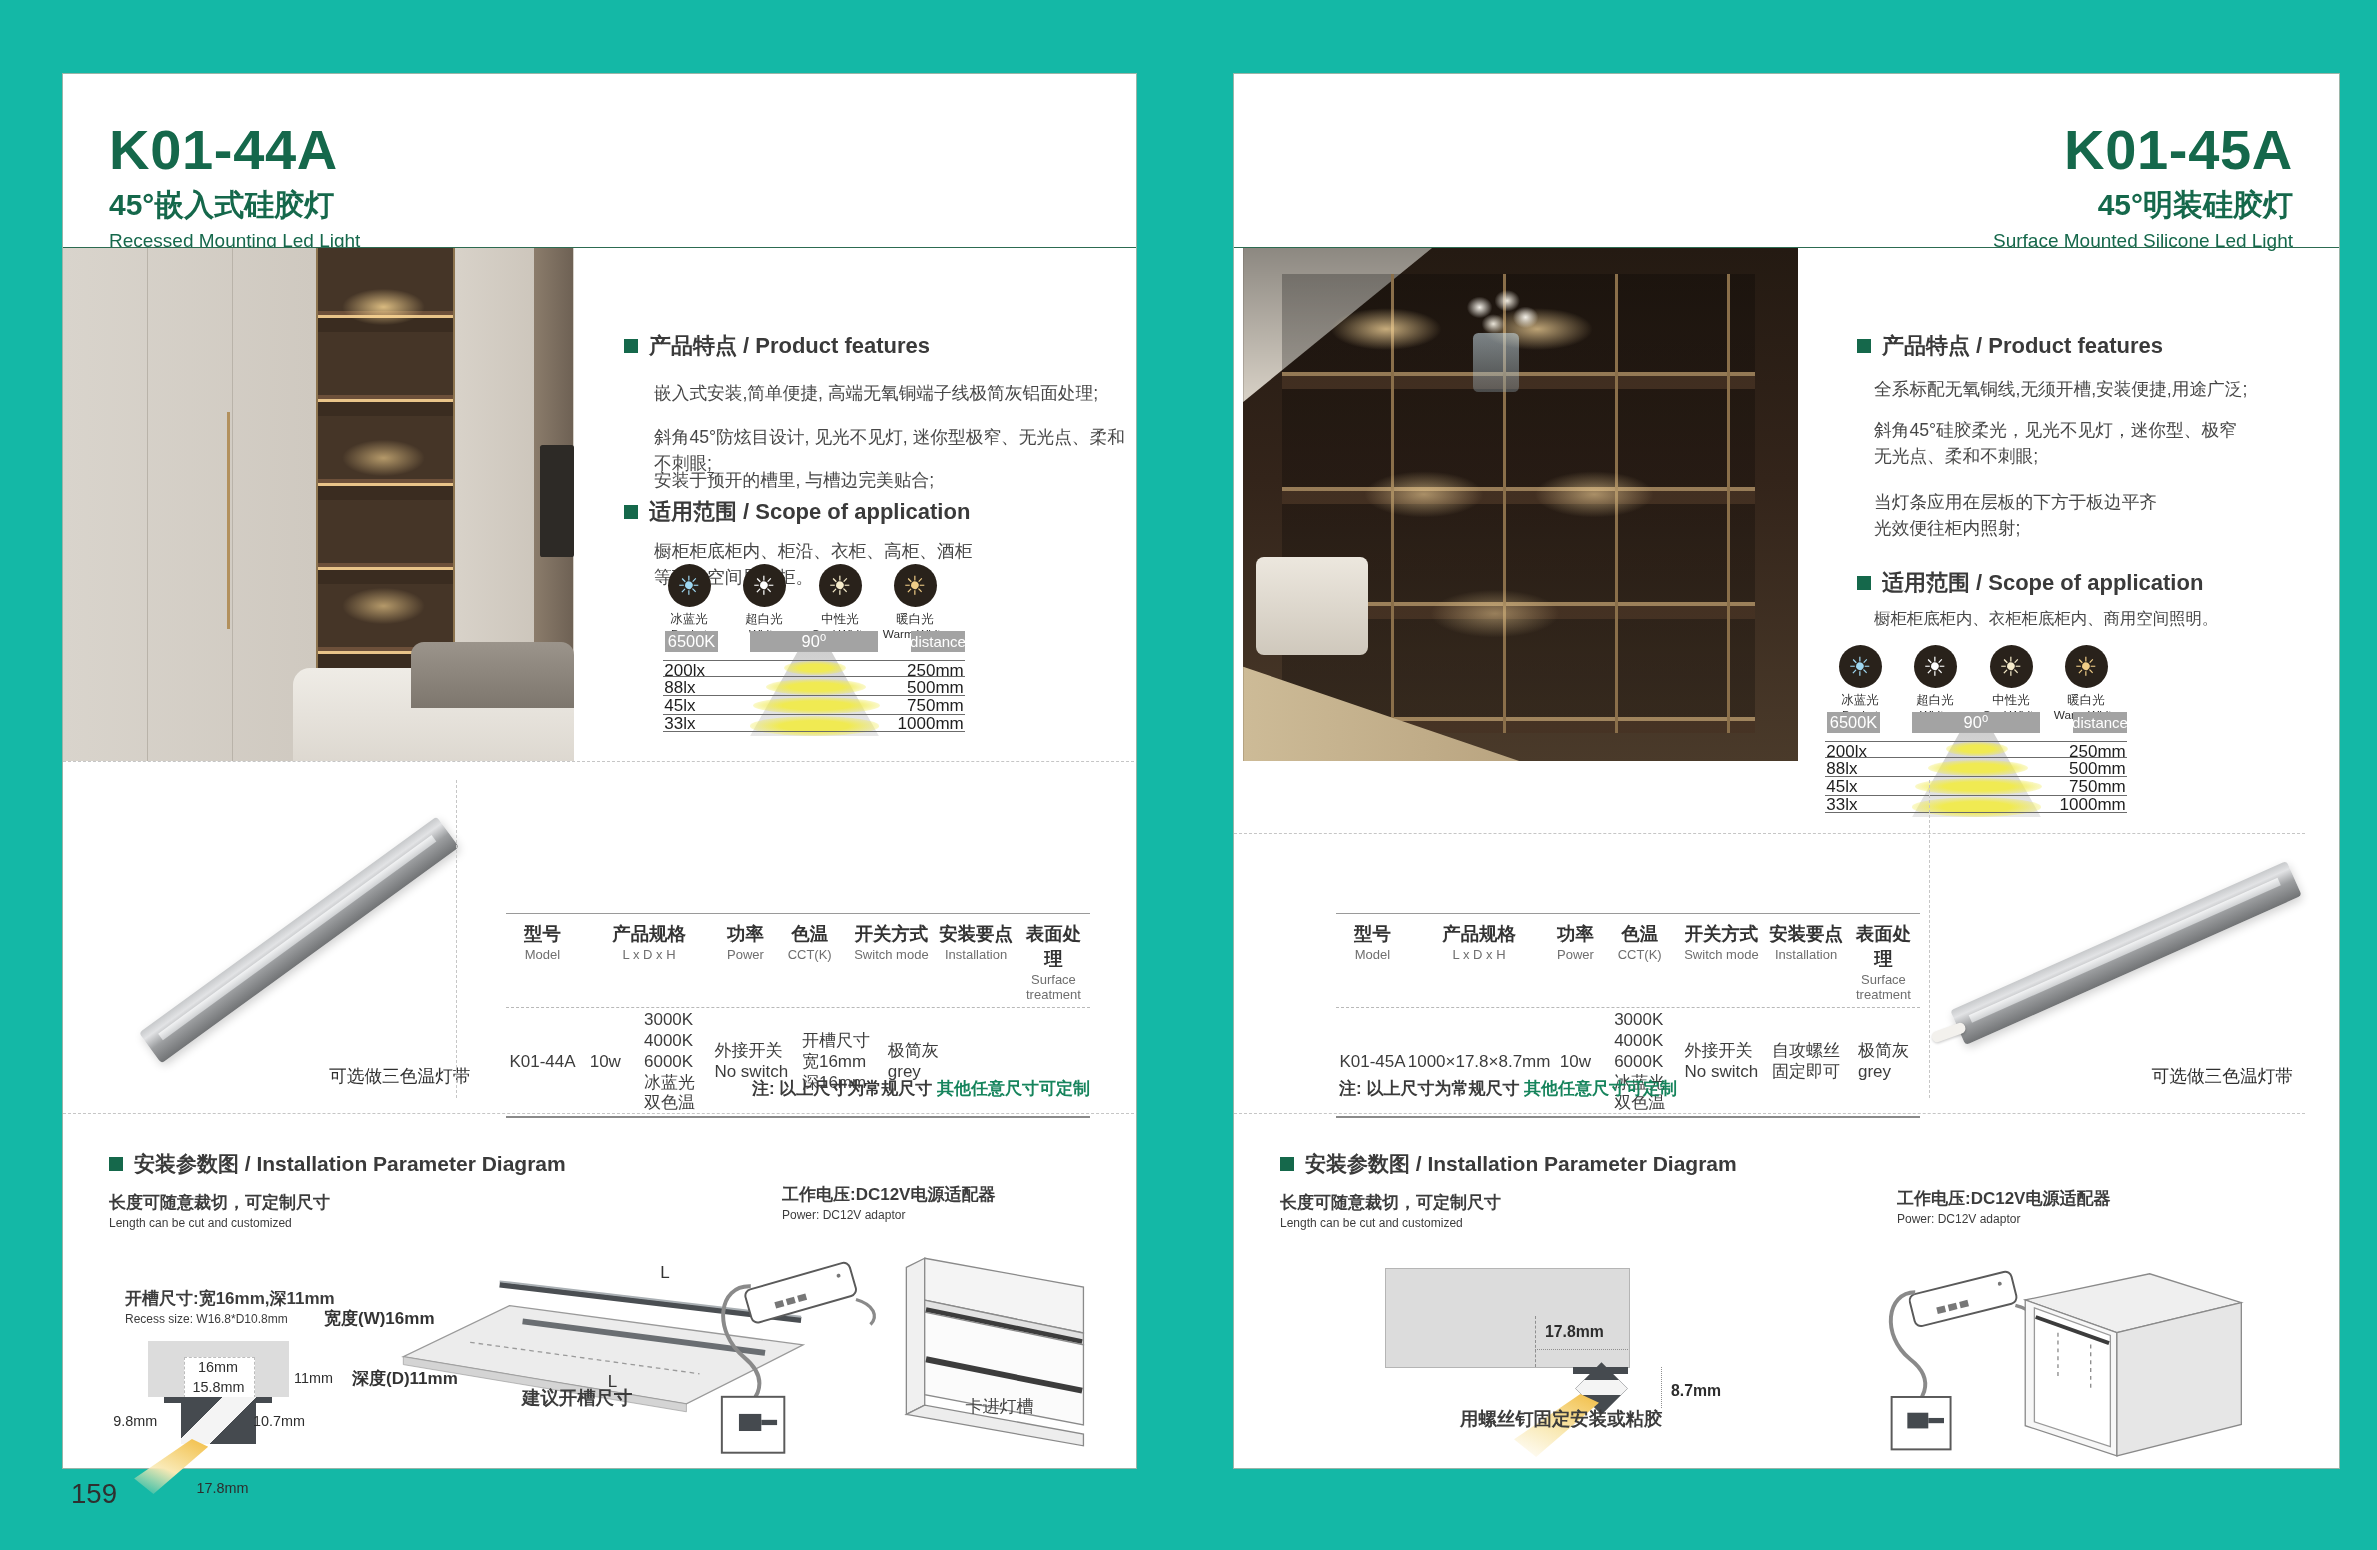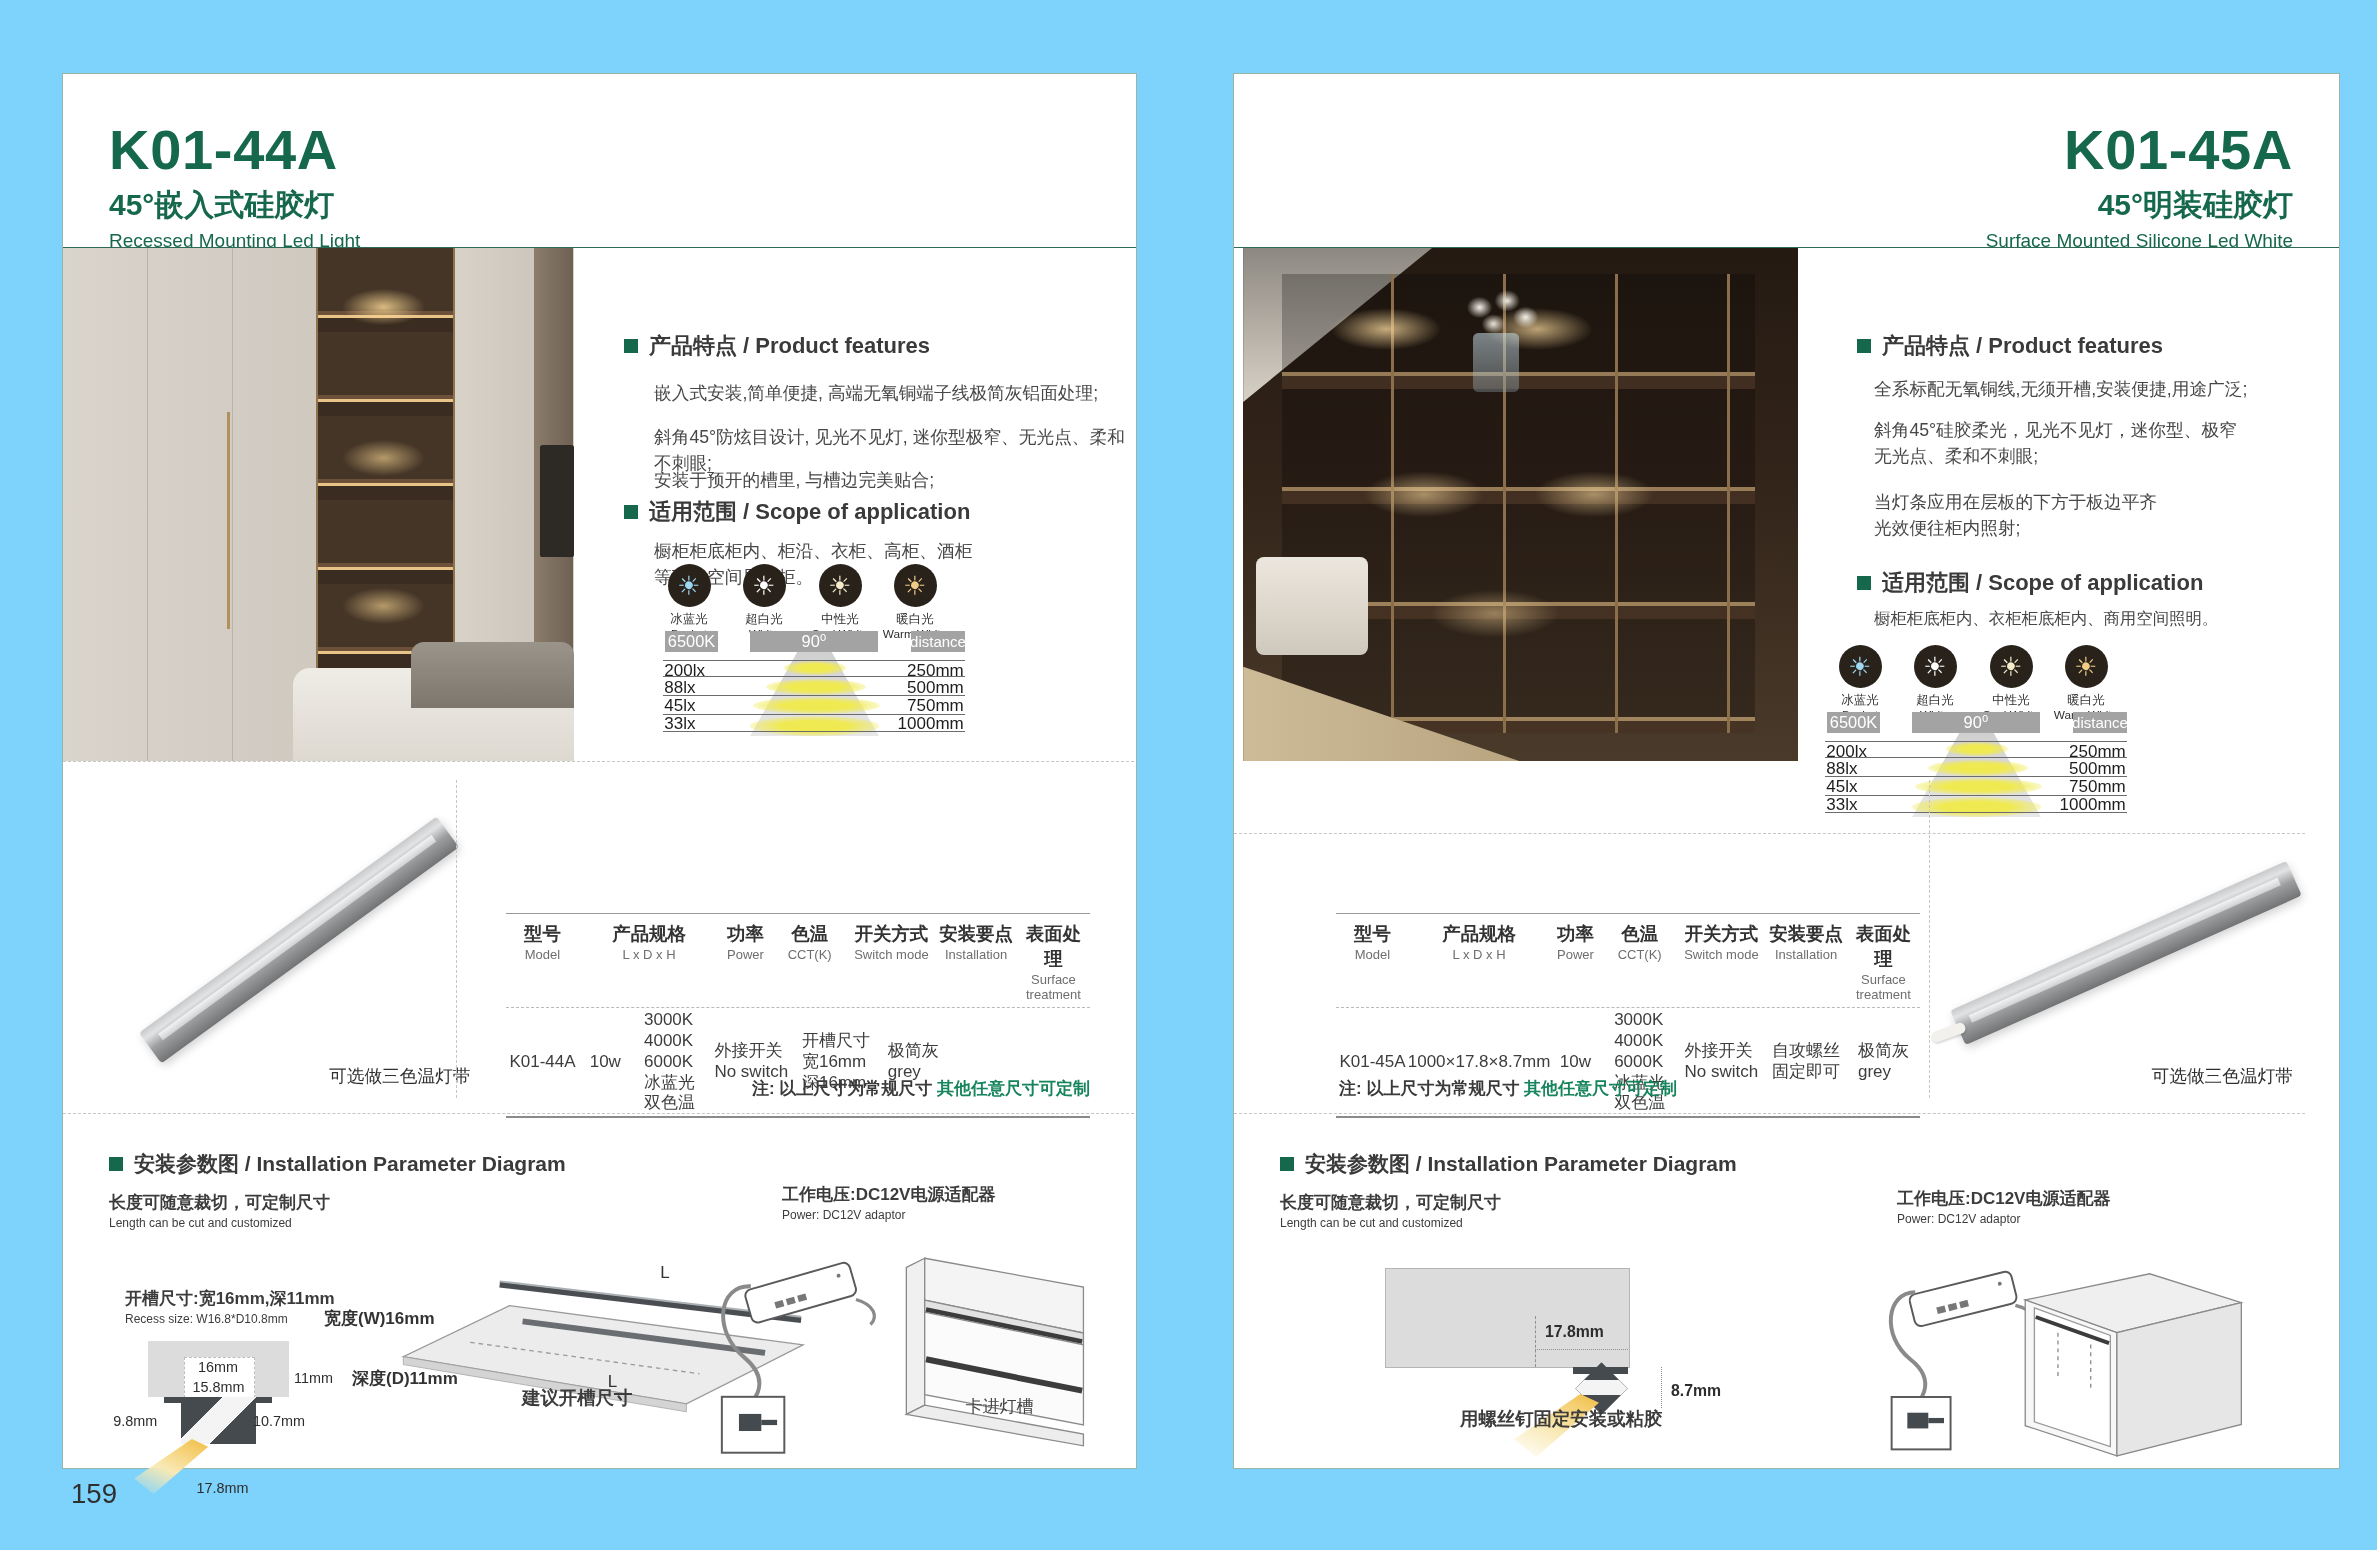--- a/index.html
+++ b/index.html
@@ -1,16 +1,16 @@
 <!DOCTYPE html>
 <html style="font-size:10.5px"><head>
 <meta charset="utf-8">
 <style>
   html,body{margin:0;padding:0;background:#ffffff;}
-  .sheet{position:relative;width:2377px;height:1550px;background:#7dd3fc;
+  .sheet{position:relative;width:2377px;height:1550px;background:#14b8a6;
          font-family:"Liberation Sans","DejaVu Sans",sans-serif;color:#3f3f3f;overflow:hidden;}
   .abs{position:absolute;}
   .page{position:absolute;top:73px;width:1073px;height:1394px;border:1.3px solid #9ab5a8;background:#fff;}
   #pageL{left:62px;} #pageR{left:1233px;padding-left:32px;}
 
   
   .title{position:absolute;top:47px;}
   .left-title{left:46px;text-align:left;}
   .right-title{right:46px;text-align:right;}
   .model{font-size:56px;font-weight:800;color:#15684b;letter-spacing:0.7px;line-height:1.05;}
@@ -326,21 +326,21 @@
       <polygon points="60,252 330,300 330,282 88,238" fill="#ededed" stroke="#8a8a8a" stroke-width="2"></polygon>
       <text x="150" y="248" font-size="26" fill="#444">卡进灯槽</text>
     </svg>
   </div>
 
   <div class="page" id="pageR">
 
     <div class="title right-title">
       <div class="model">K01-45A</div>
       <div class="sub-cn">45°明装硅胶灯</div>
-      <div class="sub-en">Surface Mounted Silicone Led White</div>
+      <div class="sub-en">Surface Mounted Silicone Led Light</div>
     </div>
     <div class="title-rule"></div>
 
     <div class="photo photoR">
       <div class="ph" style="left:0;top:0;width:555px;height:513px;background:linear-gradient(180deg,rgba(0,0,0,.35),transparent 30%);clip-path:polygon(0 0,34% 0,0 30%);background-color:#d8d1c6;"></div>
       <div class="ph" style="left:39px;top:26px;width:473px;height:459px;
            background:repeating-linear-gradient(90deg,transparent 0 109px,#8a6f4a 109px 112px),
                       repeating-linear-gradient(180deg,rgba(0,0,0,.25) 0 98px,rgba(233,196,137,.55) 98px 102px,rgba(70,50,35,.8) 102px 115px);"></div>
       <div class="ph" style="left:39px;top:26px;width:473px;height:459px;
            background:radial-gradient(79px 30px at 22% 12%,rgba(255,222,160,.75),transparent 70%),

